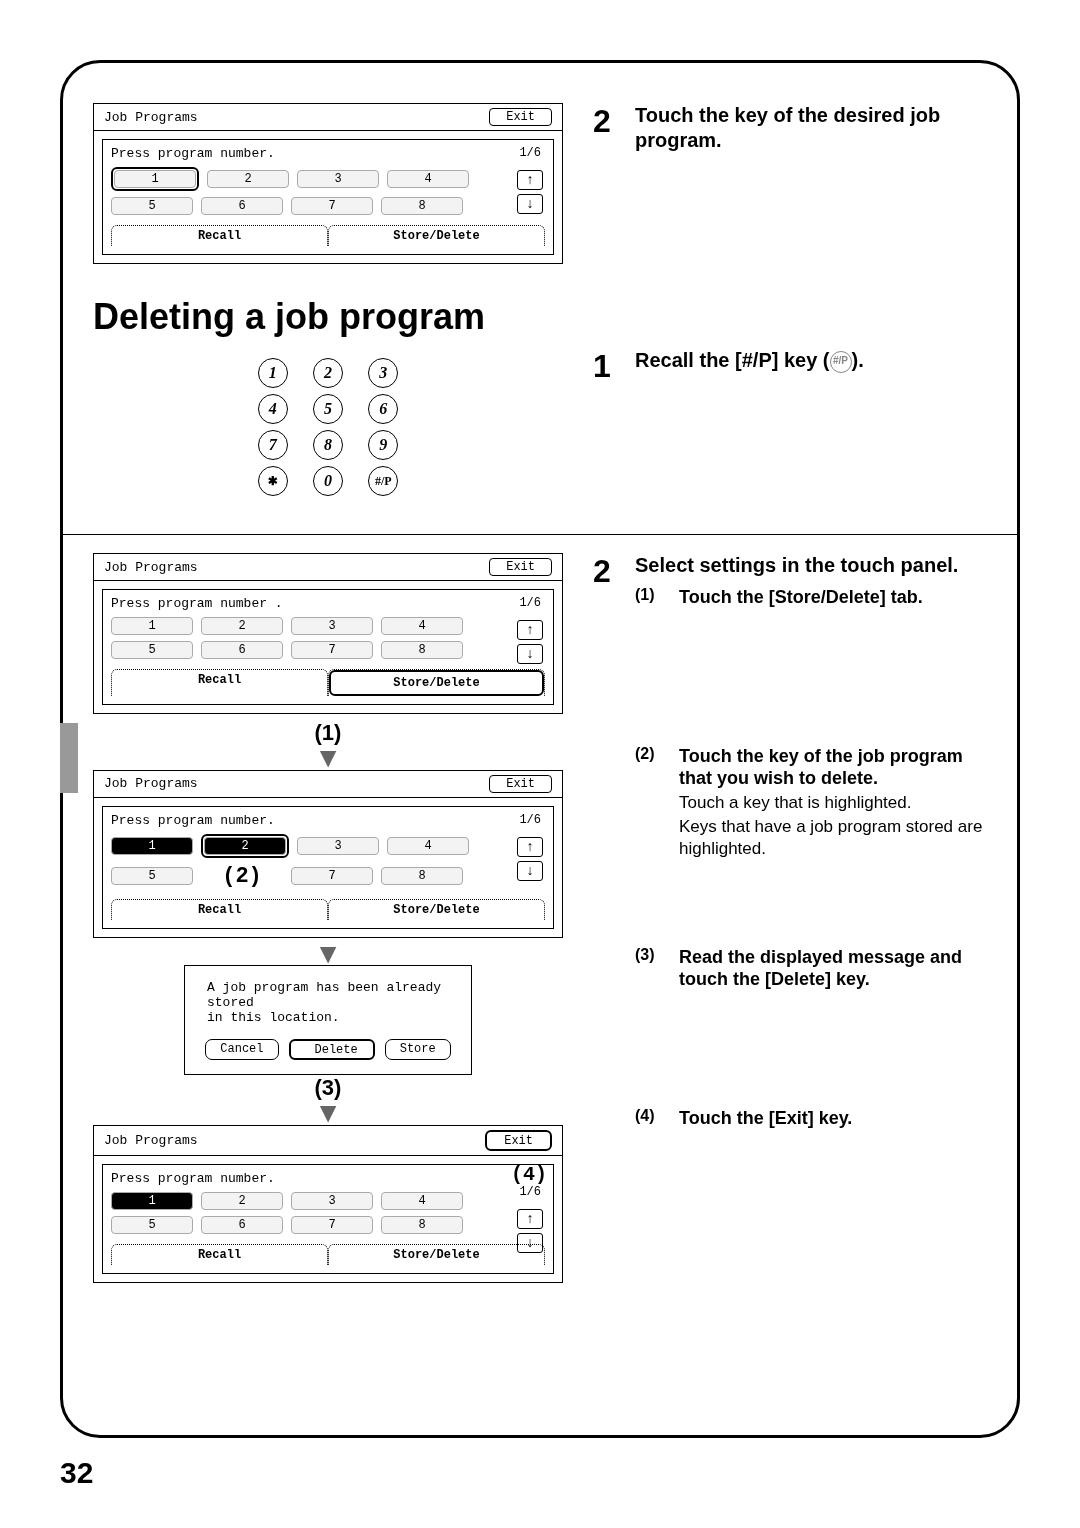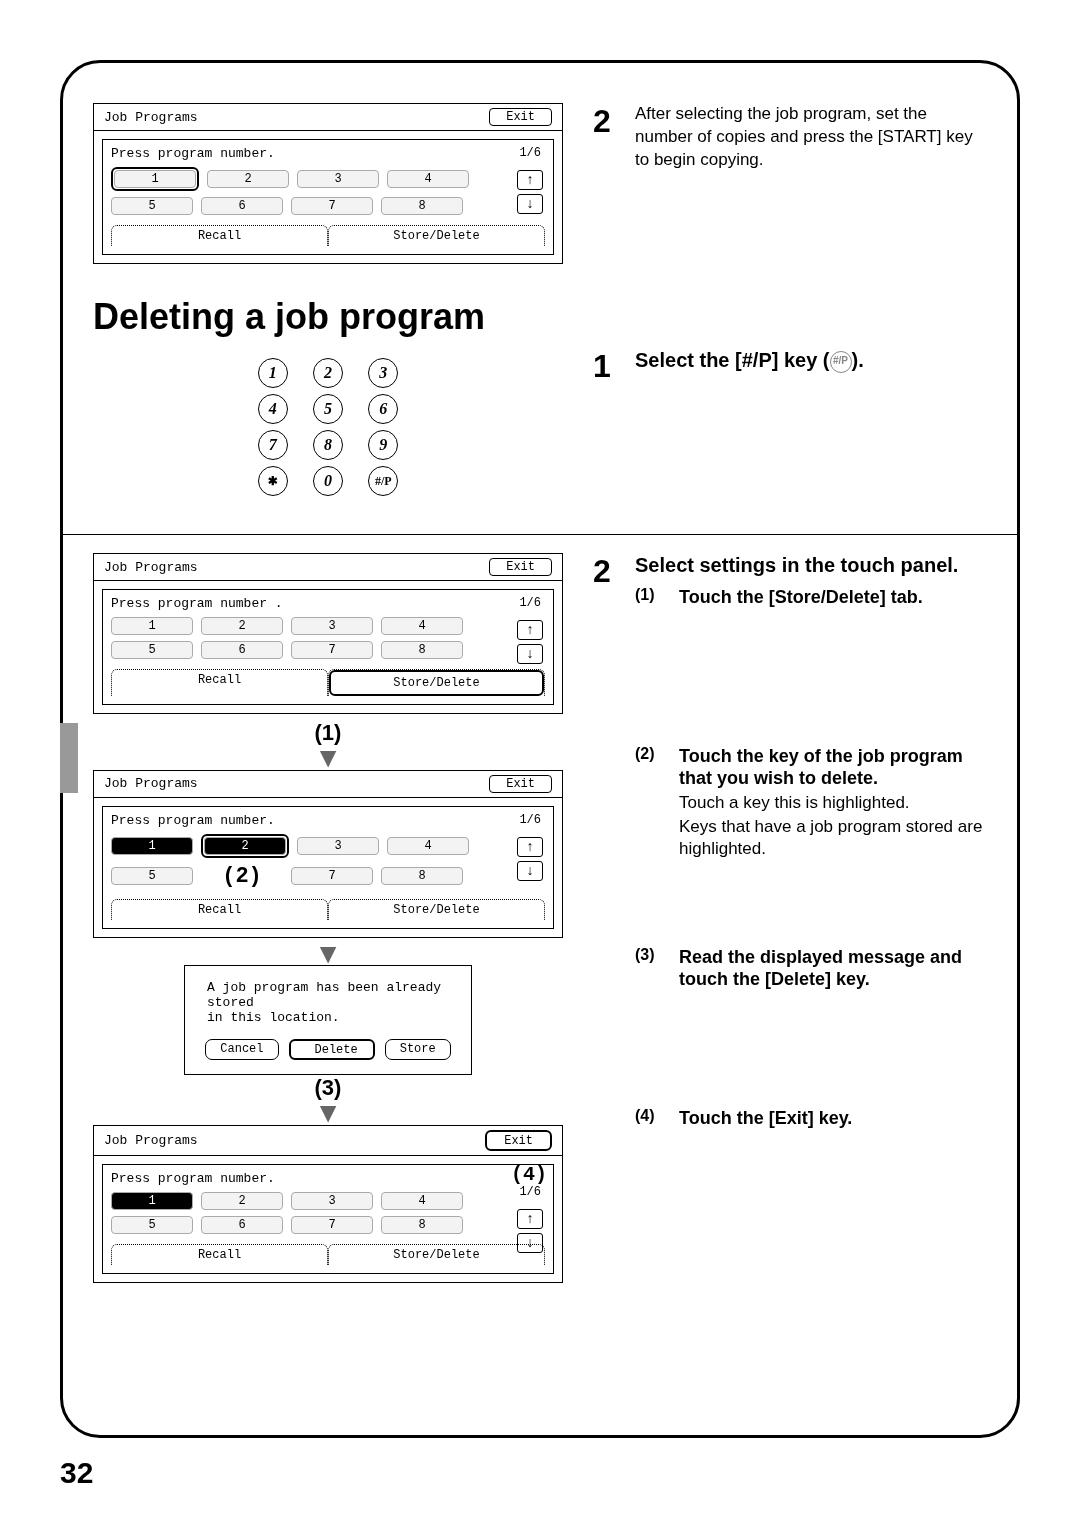--- a/index.html
+++ b/index.html
@@ -108,20 +108,21 @@
   .tabs { display: flex; }
   .tab {
     flex: 1;
     text-align: center;
     border-top: 1px dotted #000;
     border-left: 1px dotted #000;
     border-right: 1px dotted #000;
     border-radius: 6px 6px 0 0;
     padding: 3px 0;
     font-size: 12px;
+    font-weight: bold;
   }
   .highlight-box {
     border: 2.5px solid #000;
     border-radius: 6px;
     padding: 1px;
     display: inline-block;
   }
 
   .section-heading {
     font-size: 36px;
@@ -243,21 +244,21 @@
           <div class="tabs" style="margin-top:10px;">
             <div class="tab">Recall</div>
             <div class="tab">Store/Delete</div>
           </div>
         </div>
       </div>
     </div>
     <div class="right">
       <div class="step-num">2</div>
       <div>
-        <div class="step-body">After selecting the job program, set the number of copies and press the [START] key to begin copying.</div>
+        <div class="step-title">Touch the key of the desired job program.</div>
       </div>
     </div>
   </div>
 
   <div class="section-heading">Deleting a job program</div>
 
   <div class="two-col">
     <div class="left">
       <div class="keypad">
         <span class="key">1</span>
@@ -271,21 +272,21 @@
         <span class="key">9</span>
         <span class="key special">✱</span>
         <span class="key">0</span>
         <span class="key special">#/P</span>
       </div>
     </div>
     <div class="right">
       <div class="step-num">1</div>
       <div>
         <div class="step-title">
-          <span>Select the [#/P] key (</span><span class="hp-icon">#/P</span><span>).</span>
+          <span>Recall the [#/P] key (</span><span class="hp-icon">#/P</span><span>).</span>
         </div>
       </div>
     </div>
   </div>
 
   <div class="separator-line"></div>
 
   <div class="two-col" style="margin-top:18px;">
     <div class="left">
 
@@ -414,21 +415,21 @@
             <div class="sub-num">(1)</div>
             <div class="sub-title">Touch the [Store/Delete] tab.</div>
           </div>
 
           <div style="height:110px;"></div>
 
           <div class="sub-item">
             <div class="sub-num">(2)</div>
             <div>
               <div class="sub-title">Touch the key of the job program that you wish to delete.</div>
-              <div class="sub-body">Touch a key this is highlighted.</div>
+              <div class="sub-body">Touch a key that is highlighted.</div>
               <div class="sub-body">Keys that have a job program stored are highlighted.</div>
             </div>
           </div>
 
           <div style="height:60px;"></div>
 
           <div class="sub-item">
             <div class="sub-num">(3)</div>
             <div class="sub-title">Read the displayed message and touch the [Delete] key.</div>
           </div>

